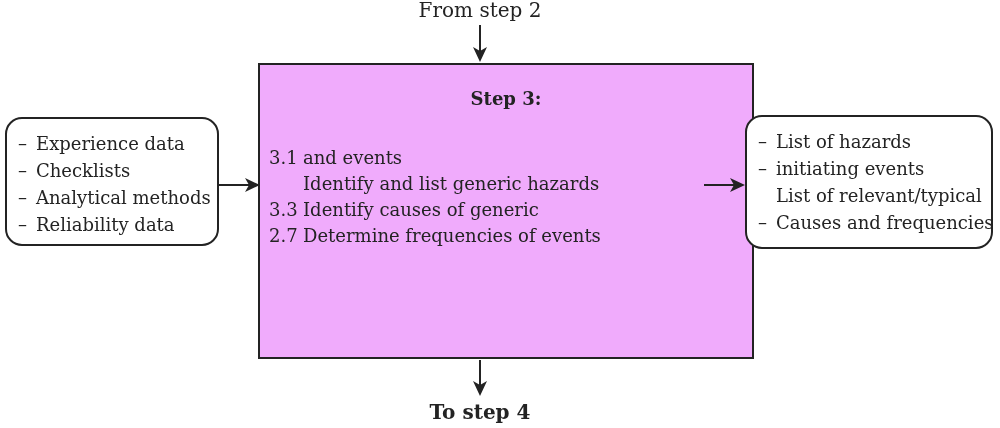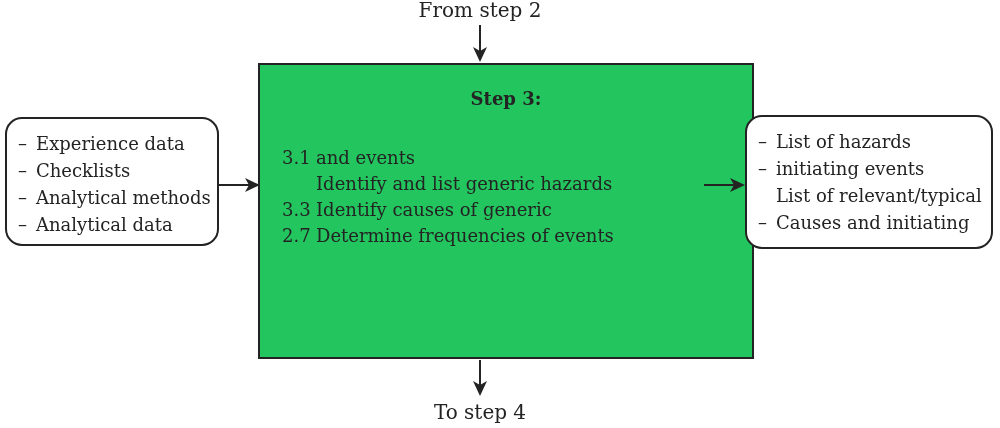--- a/index.html
+++ b/index.html
@@ -13,41 +13,41 @@
     overflow: hidden;
   }
   .label {
     position: absolute;
     width: 300px;
     text-align: center;
     font-size: 20px;
     line-height: 24px;
   }
   .top-label    { left: 330px; top: -2px; }
-  .bottom-label { left: 330px; top: 400px; }
+  .bottom-label { left: 330px; top: 400px; font-weight: bold; }
   .arrow { position: absolute; }
   .arrow svg { display: block; }
   .center-box {
     position: absolute;
     left: 258px; top: 63px;
     width: 496px; height: 296px;
     border: 2px solid #232323;
-    background: #22c55e;
+    background: #f0abfc;
     box-sizing: border-box;
   }
   .center-title {
     margin-top: 21px;
     text-align: center;
     font-weight: bold;
     font-size: 18px;
     line-height: 26px;
   }
   .substeps {
     margin-top: 33px;
-    padding-left: 22px;
+    padding-left: 9px;
     padding-right: 6px;
     font-size: 18px;
     line-height: 26px;
   }
   .substep { display: flex; align-items: flex-start; }
   .substep .num { flex: 0 0 34px; white-space: nowrap; }
   .substep .lines { flex: 1; }
   .line { white-space: nowrap; }
   .side-box {
     position: absolute;
@@ -93,21 +93,21 @@
     </div>
     <div class="side-item">
       <span class="bullet">–</span>
       <div class="lines">
           <div class="line">Analytical methods</div>
         </div>
     </div>
     <div class="side-item">
       <span class="bullet">–</span>
       <div class="lines">
-          <div class="line">Analytical data</div>
+          <div class="line">Reliability data</div>
         </div>
     </div>
   </div>
 
   <div class="arrow" style="left:219px; top:177px;">
     <svg width="41" height="16" viewBox="0 0 41 16">
       <line x1="0" y1="8" x2="30" y2="8" stroke="#232323" stroke-width="2"></line>
       <polygon points="41,8 26,1 30,8 26,15" fill="#232323"></polygon>
     </svg>
   </div>
@@ -156,21 +156,21 @@
     <div class="side-item">
       <span class="bullet">–</span>
       <div class="lines">
         <div class="line">initiating events</div>
         <div class="line">List of relevant/typical</div>
       </div>
     </div>
     <div class="side-item">
       <span class="bullet">–</span>
       <div class="lines">
-          <div class="line">Causes and initiating</div>
+          <div class="line">Causes and frequencies</div>
         </div>
     </div>
   </div>
 
   <div class="arrow" style="left:472px; top:360px;">
     <svg width="16" height="36" viewBox="0 0 16 36">
       <line x1="8" y1="0" x2="8" y2="25" stroke="#232323" stroke-width="2"></line>
       <polygon points="8,36 1,21 8,25 15,21" fill="#232323"></polygon>
     </svg>
   </div>

